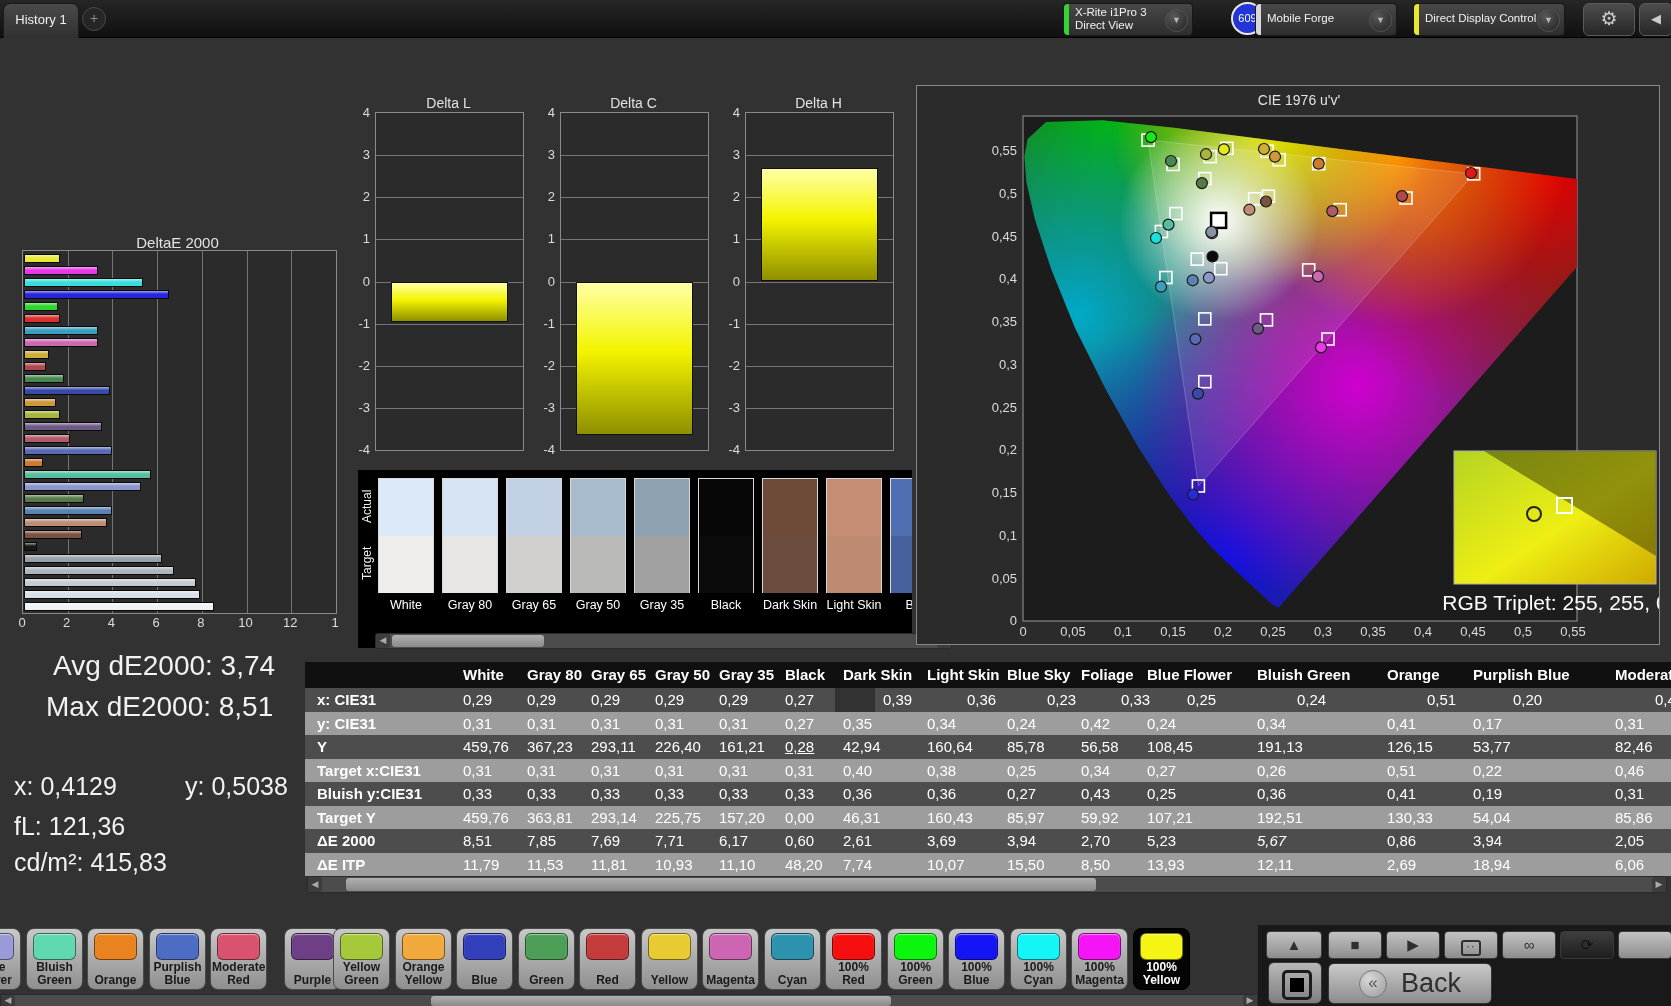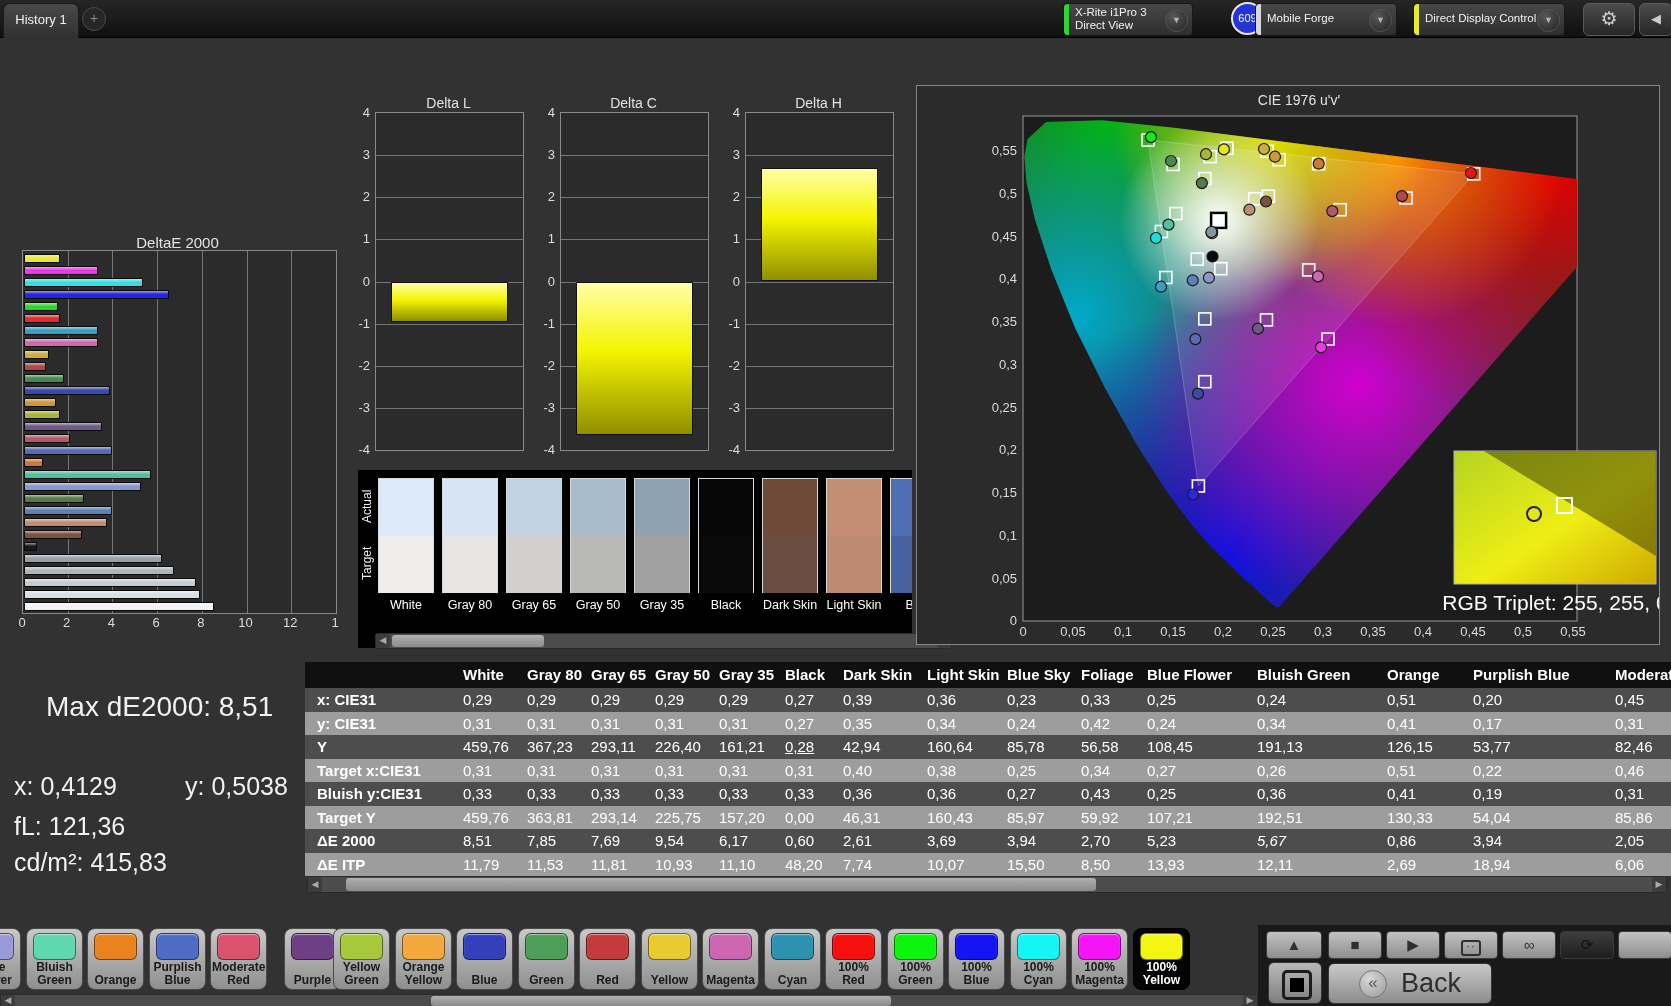--- a/index.html
+++ b/index.html
@@ -166,20 +166,21 @@
       <span class="ticklabel" style="left: 10px; width: 24px;">0</span>
       <span class="ticklabel" style="left: 54.7143px; width: 24px;">2</span>
       <span class="ticklabel" style="left: 99.4286px; width: 24px;">4</span>
       <span class="ticklabel" style="left: 144.143px; width: 24px;">6</span>
       <span class="ticklabel" style="left: 188.857px; width: 24px;">8</span>
       <span class="ticklabel" style="left: 233.571px; width: 24px;">10</span>
       <span class="ticklabel" style="left: 278.286px; width: 24px;">12</span>
       <span class="ticklabel" style="left: 323px; width: 24px;">1</span>
     </div>
 
+  <div class="stat abs" style="left:53px;top:650px;font-size:28px;">Avg dE2000: 3,74</div>
   <div class="stat abs" style="left:46px;top:691px;font-size:28px;">Max dE2000: 8,51</div>
   <div class="stat abs" style="left:14px;top:772px;font-size:25px;">x: 0,4129</div>
   <div class="stat abs" style="left:185px;top:772px;font-size:25px;">y: 0,5038</div>
   <div class="stat abs" style="left:14px;top:812px;font-size:25px;">fL: 121,36</div>
   <div class="stat abs" style="left:14px;top:848px;font-size:25px;">cd/m²: 415,83</div>
 
   <div class="charttitle abs" style="left:375px;top:95px;width:147px;font-size:14px;">Delta L</div>
   <div class="charttitle abs" style="left:560px;top:95px;width:147px;font-size:14px;">Delta C</div>
   <div class="charttitle abs" style="left:745px;top:95px;width:147px;font-size:14px;">Delta H</div>
   <div class="plot abs delta" id="dplot0" style="left:375px;top:112px;width:147px;height:337px;">
@@ -463,21 +464,21 @@
         <div class="tcell" style="width: 130px;">Moderate Red</div>
       </div>
       <div class="trow odd">
         <div class="tcell rowlabel" style="width: 150px;">x: CIE31</div>
         <div class="tcell" style="width: 64px;">0,29</div>
         <div class="tcell" style="width: 64px;">0,29</div>
         <div class="tcell" style="width: 64px;">0,29</div>
         <div class="tcell" style="width: 64px;">0,29</div>
         <div class="tcell" style="width: 66px;">0,29</div>
         <div class="tcell" style="width: 58px;">0,27</div>
-        <div class="tcell" style="width: 84px;">0,39</div>
+        <div class="tcell" style="width: 84px; margin-left: 40px;">0,39</div>
         <div class="tcell" style="width: 80px;">0,36</div>
         <div class="tcell" style="width: 74px;">0,23</div>
         <div class="tcell" style="width: 66px;">0,33</div>
         <div class="tcell" style="width: 110px;">0,25</div>
         <div class="tcell" style="width: 130px;">0,24</div>
         <div class="tcell" style="width: 86px;">0,51</div>
         <div class="tcell" style="width: 142px;">0,20</div>
         <div class="tcell" style="width: 130px;">0,45</div>
       </div>
       <div class="trow even">
@@ -568,21 +569,21 @@
         <div class="tcell" style="width: 130px;">192,51</div>
         <div class="tcell" style="width: 86px;">130,33</div>
         <div class="tcell" style="width: 142px;">54,04</div>
         <div class="tcell" style="width: 130px;">85,86</div>
       </div>
       <div class="trow odd">
         <div class="tcell rowlabel" style="width: 150px;">ΔE 2000</div>
         <div class="tcell" style="width: 64px;">8,51</div>
         <div class="tcell" style="width: 64px;">7,85</div>
         <div class="tcell" style="width: 64px;">7,69</div>
-        <div class="tcell" style="width: 64px;">9,54</div>
+        <div class="tcell" style="width: 64px;">7,71</div>
         <div class="tcell" style="width: 66px;">6,17</div>
         <div class="tcell" style="width: 58px;">0,60</div>
         <div class="tcell" style="width: 84px;">2,61</div>
         <div class="tcell" style="width: 80px;">3,69</div>
         <div class="tcell" style="width: 74px;">3,94</div>
         <div class="tcell" style="width: 66px;">2,70</div>
         <div class="tcell" style="width: 110px;">5,23</div>
         <div class="tcell" style="width: 130px; font-style: italic;">5,67</div>
         <div class="tcell" style="width: 86px;">0,86</div>
         <div class="tcell" style="width: 142px;">3,94</div>

